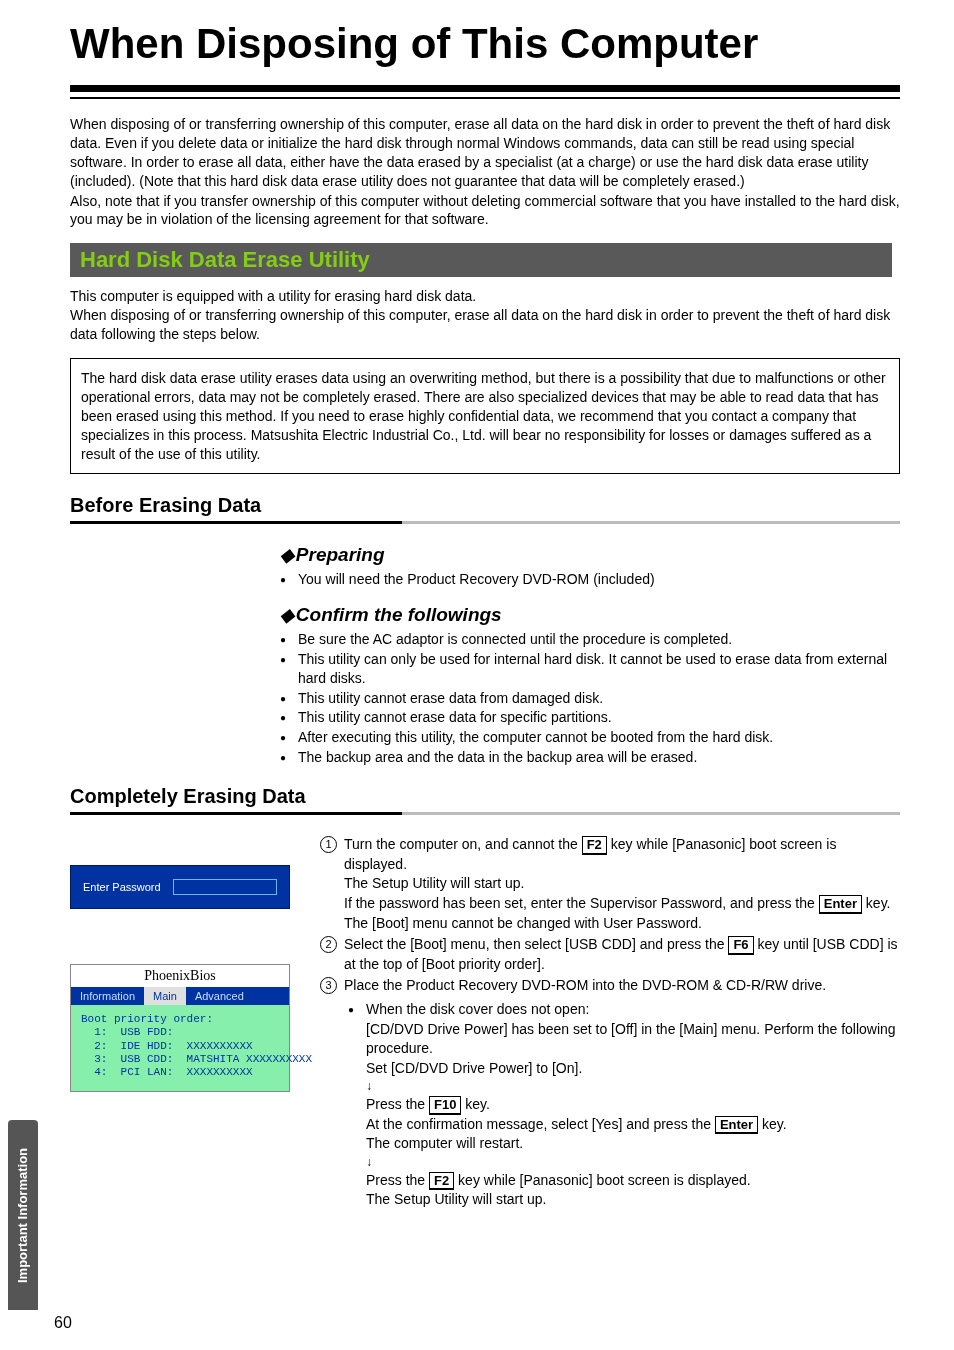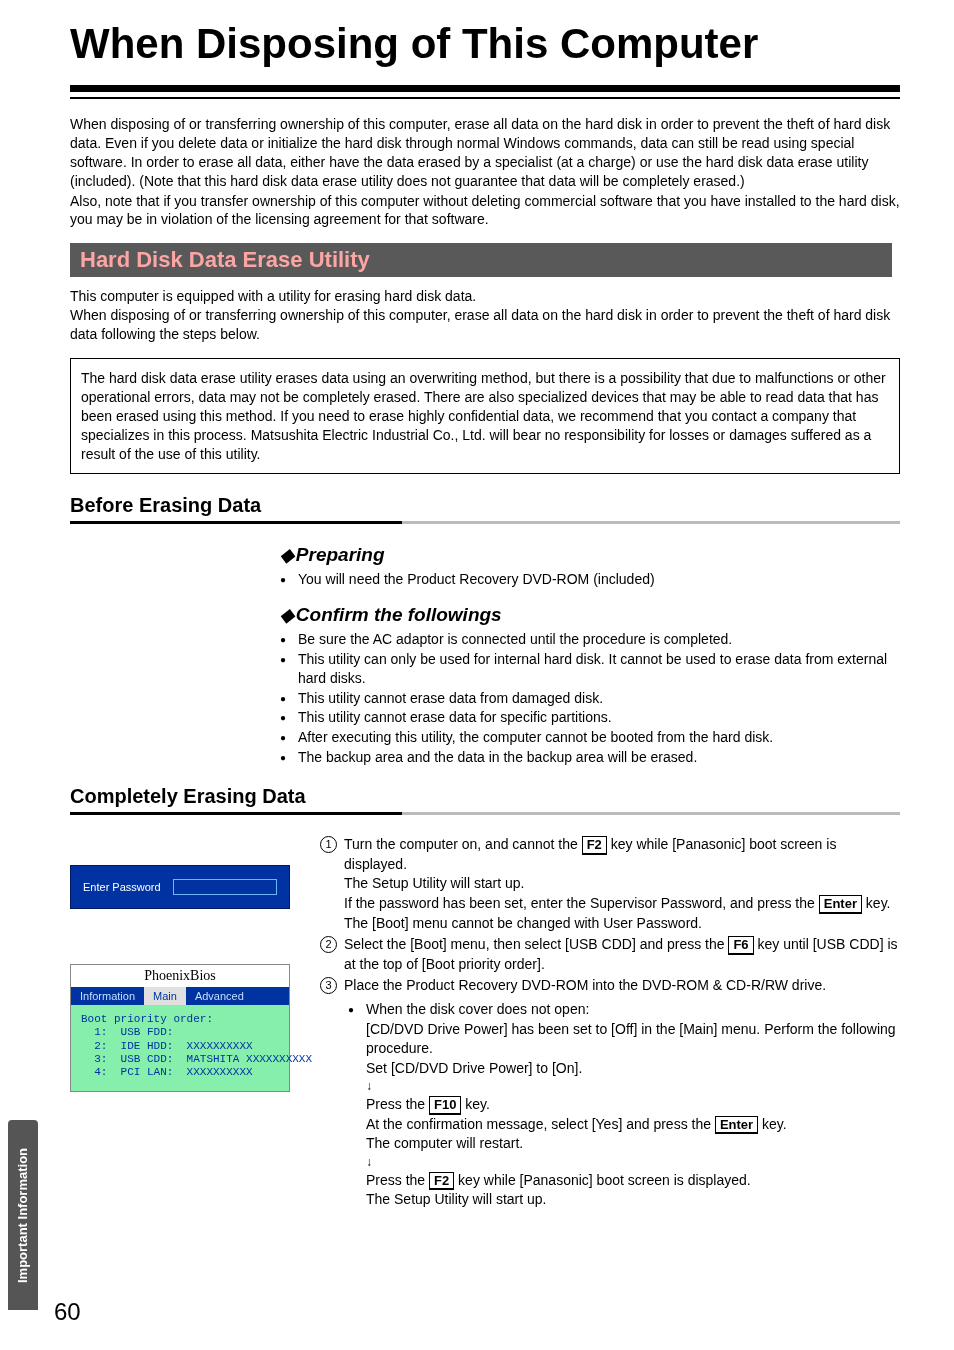--- a/index.html
+++ b/index.html
@@ -1,21 +1,21 @@
 <!DOCTYPE html>
 <html><head>
 <meta charset="utf-8">
 <style>
   * { box-sizing: border-box; margin: 0; padding: 0; }
   body { width: 954px; height: 1350px; font-family: Arial, Helvetica, sans-serif; font-size: 14px; color: #000; position: relative; background: #fff; }
   .page { padding: 20px 54px 30px 70px; }
   h1 { font-size: 42px; font-weight: bold; margin-bottom: 17px; }
   .rule-thick { border-top: 7px solid #000; border-bottom: 2px solid #000; height: 14px; margin-bottom: 16px; }
   .intro p { line-height: 1.35; margin-bottom: 1px; }
-  .darkbar { background: #595959; color: #fca5a5; font-size: 22px; font-weight: bold; padding: 4px 10px; margin: 14px 8px 10px 0; }
+  .darkbar { background: #595959; color: #84cc16; font-size: 22px; font-weight: bold; padding: 4px 10px; margin: 14px 8px 10px 0; }
   .body-text p { line-height: 1.35; }
   .boxed { border: 1px solid #000; padding: 10px 10px; margin: 14px 0 20px 0; line-height: 1.35; }
   h2.sub { font-size: 20px; font-weight: bold; margin: 18px 0 4px 0; }
   .rule-sub { height: 6px; background: #000; margin-bottom: 20px; background: linear-gradient(to right,#000 0,#000 40%,#bbb 40%,#bbb 100%); height:3px; }
   .indent-block { margin-left: 210px; }
   .diamond-h { font-size: 19px; font-weight: bold; margin: 6px 0 4px 0; font-style: italic; }
   .diamond-h::before { content: "◆"; font-size: 18px; margin-right: 2px; }
   ul.bullets { list-style: none; padding-left: 18px; margin-bottom: 14px; }
   ul.bullets li { position: relative; padding-left: 0; line-height: 1.4; }
   ul.bullets li::before { content: "●"; position: absolute; left: -18px; font-size: 10px; top: 3px; }
@@ -34,21 +34,21 @@
   ol.steps { list-style:none; counter-reset: step; }
   ol.steps > li { position:relative; padding-left: 24px; line-height:1.4; margin-bottom:2px; }
   ol.steps > li::before { counter-increment: step; content: counter(step); position:absolute; left:0; top:1px; width:15px; height:15px; border:1.2px solid #000; border-radius:50%; font-size:11px; text-align:center; line-height:14px; }
   .key { display:inline-block; border:1px solid #000; border-bottom-width:2px; padding:0 4px; font-family: Arial; font-weight:bold; font-size:13px; line-height:1.2; vertical-align:baseline;}
   .sub-indent { padding-left: 22px; margin-top:4px;}
   .sub-indent .nest-bullet{position:relative; padding-left:0; line-height:1.4;}
   .sub-indent .nest-bullet::before{content:"●"; position:absolute; left:-18px; font-size:10px; top:3px;}
   .arrow-down{font-size:12px;}
   .side-tab { position:absolute; left:8px; bottom:40px; width:30px; height:190px; background:#555; border-radius:4px 4px 0 0; display:flex; align-items:center; justify-content:center;}
   .side-tab span{ transform: rotate(-90deg); color:#fff; font-weight:bold; font-size:13px; white-space:nowrap; }
-  .pagenum{ position:absolute; left:54px; bottom:24px; font-size:24px;}
+  .pagenum{ position:absolute; left:54px; bottom:18px; font-size:16px;}
 </style>
 </head>
 <body>
 
 <div class="page">
   <h1>When Disposing of This Computer</h1>
   <div class="rule-thick"></div>
 
   <div class="intro">
     <p>When disposing of or transferring ownership of this computer, erase all data on the hard disk in order to prevent the theft of hard disk data. Even if you delete data or initialize the hard disk through normal Windows commands, data can still be read using special software. In order to erase all data, either have the data erased by a specialist (at a charge) or use the hard disk data erase utility (included).  (Note that this hard disk data erase utility does not guarantee that data will be completely erased.)</p>

